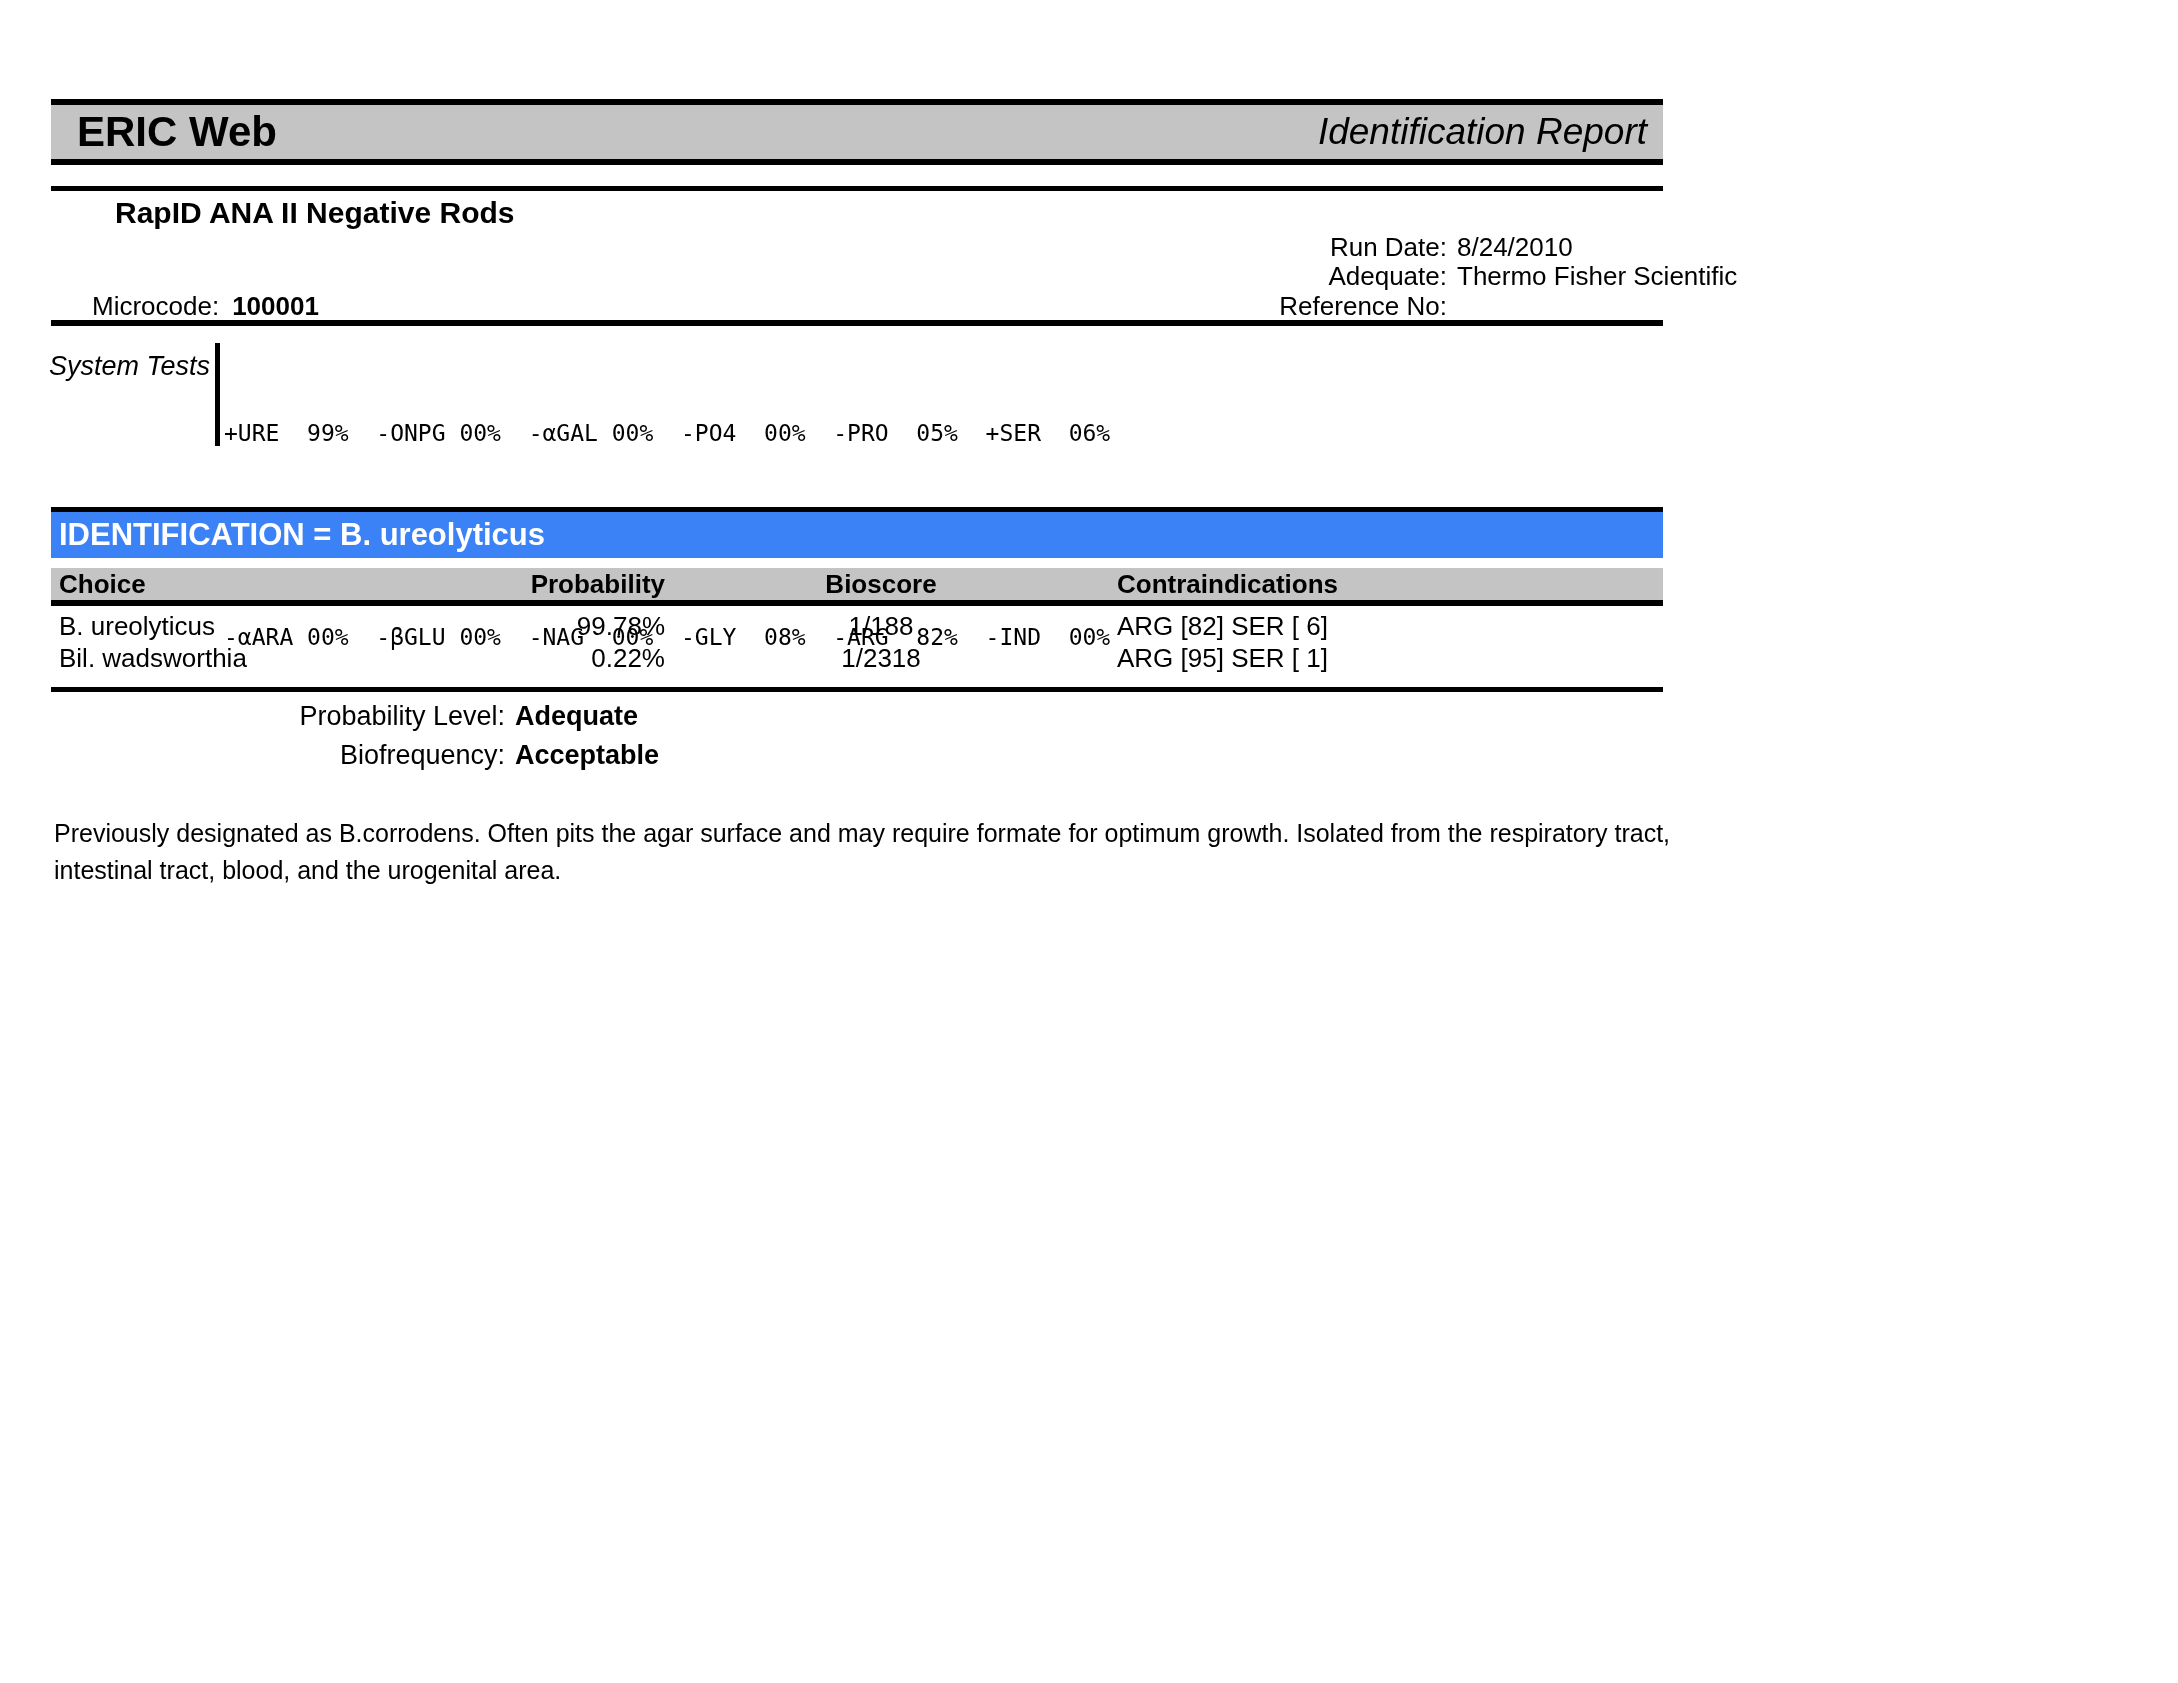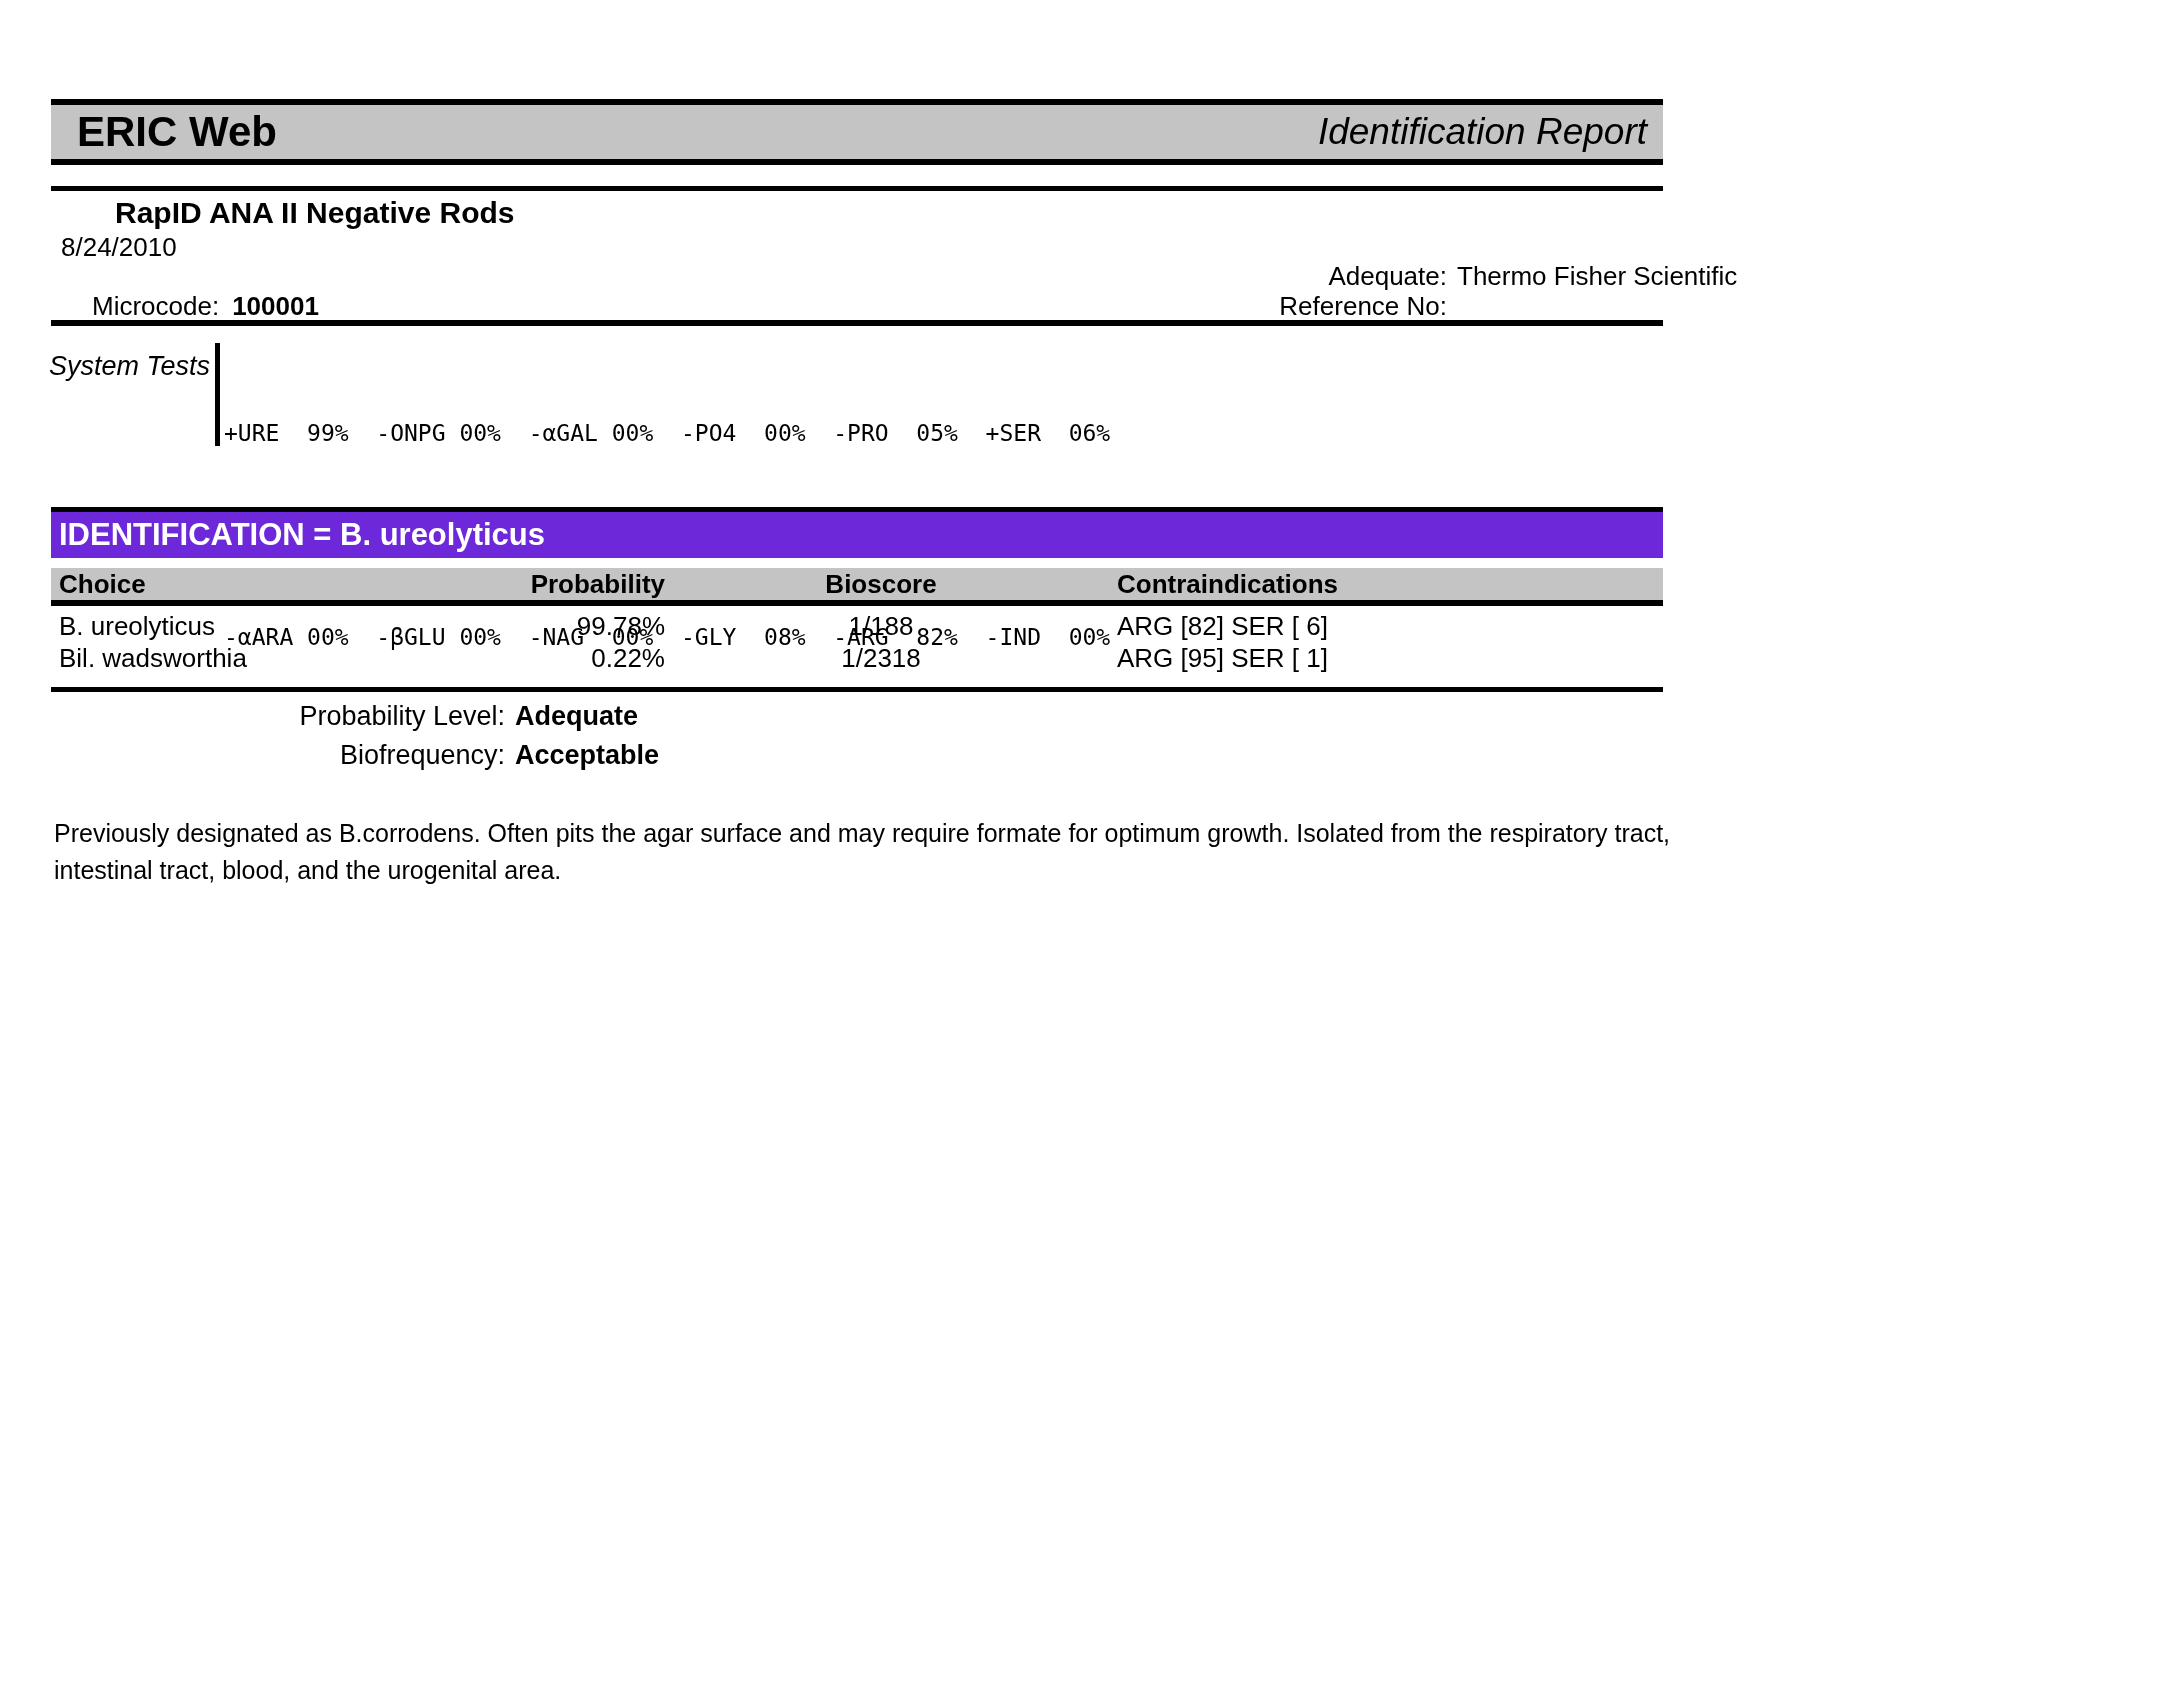--- a/index.html
+++ b/index.html
@@ -42,21 +42,21 @@
   .st-label { position:absolute; left:0; top:351px; width:210px; text-align:right;
               font-style:italic; font-size:27px; }
   .st-vline { position:absolute; left:215px; top:343px; width:5px; height:103px; background:#000; }
   .st-rows  { position:absolute; left:224px; top:348px;
               font-family:"DejaVu Sans Mono", monospace; font-size:23px;
               line-height:34px; white-space:pre; }
 
   
   .id-banner {
     position:absolute; left:51px; top:507px; width:1612px; height:51px;
-    box-sizing:border-box; border-top:5px solid #000; background:#6d28d9;
+    box-sizing:border-box; border-top:5px solid #000; background:#3b82f6;
     color:#ffffff; font-size:31px; font-weight:bold;
     display:flex; align-items:center; padding-left:8px;
   }
 
   
   .tgrid { position:absolute; left:51px; width:1612px; display:grid;
            grid-template-columns:366px 248px 432px 1fr; align-items:center; }
   .thead { top:568px; height:32px; background:#c4c4c4; font-weight:bold; font-size:26px; }
   .tline { position:absolute; left:51px; top:600px; width:1612px; height:6px; background:#000; }
   .trow  { height:30px; font-size:26px; }
@@ -89,20 +89,21 @@
   <div class="header-bar">
     <span class="app-title">ERIC Web</span>
     <span class="report-title">Identification Report</span>
   </div>
 
   <div class="rule rule-top2"></div>
 
   <div class="panel-title">RapID ANA II Negative Rods</div>
 
   <div class="info-row info-run">
+    <span class="lbl">Run Date:</span>
     <span class="val">8/24/2010</span>
   </div>
   <div class="info-row info-fac">
     <span class="lbl">Adequate:</span>
     <span class="val">Thermo Fisher Scientific</span>
   </div>
   <div class="info-row info-ref">
     <span class="lbl">Reference No:</span>
     <span class="val"></span>
   </div>

